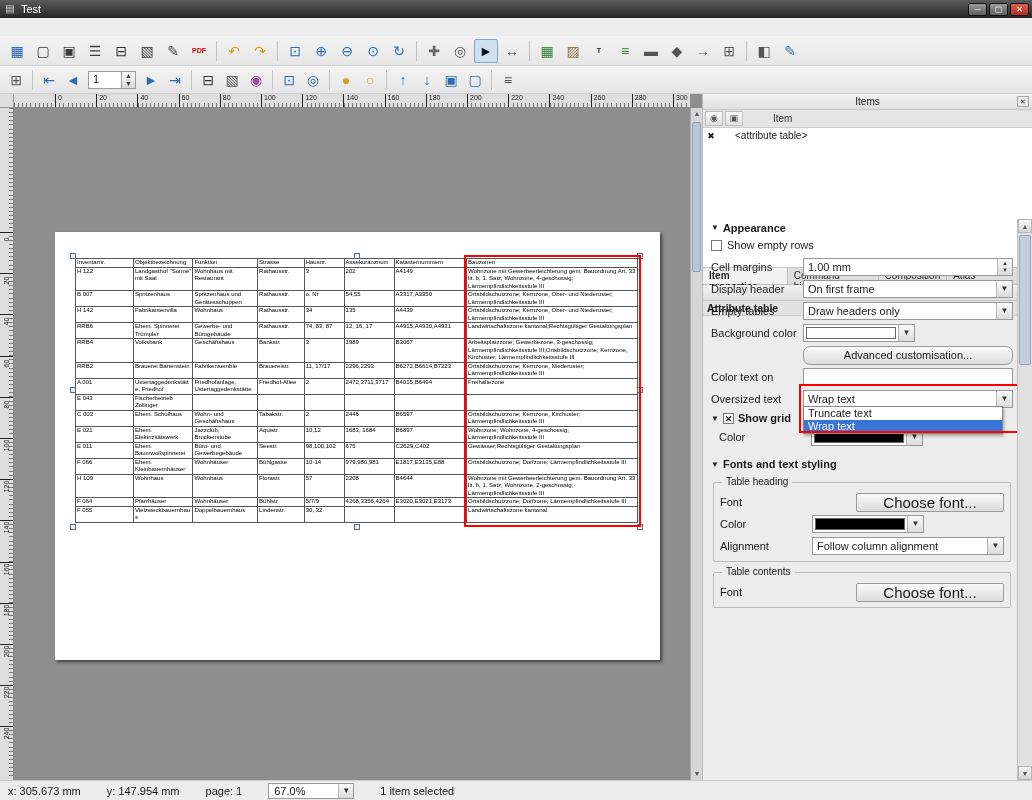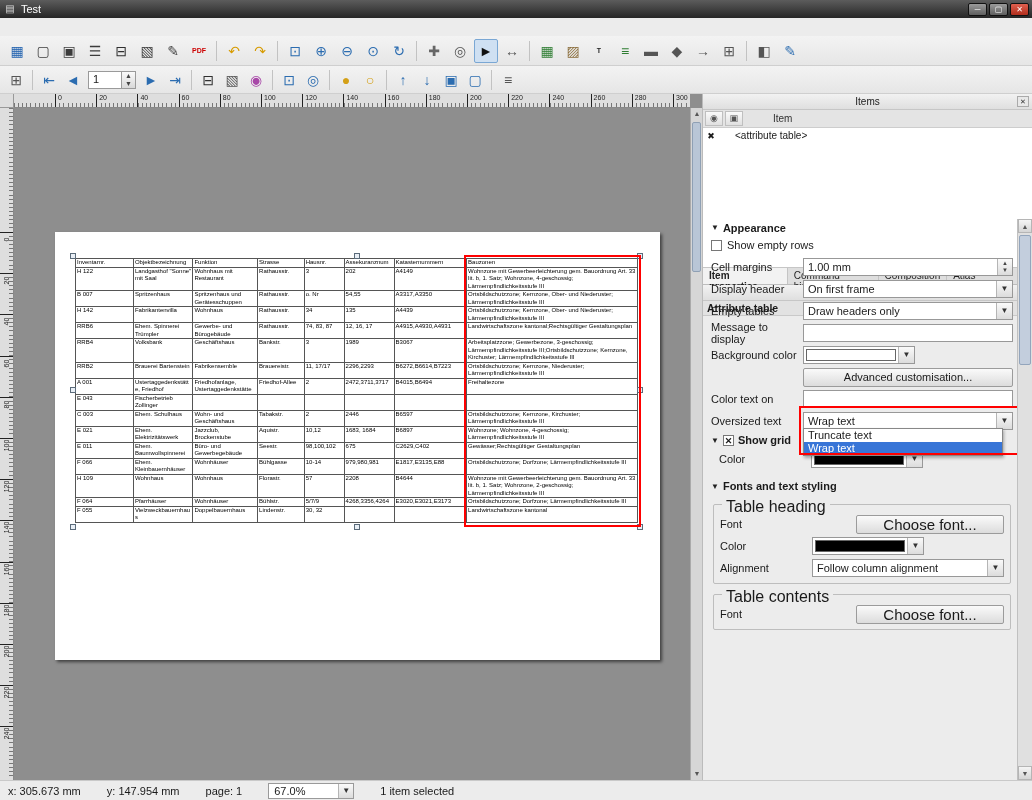--- a/index.html
+++ b/index.html
@@ -111,26 +111,26 @@
   .spin .sval{flex:1;padding:2px 4px;font-size:11px;}
   .sarr{width:15px;border-left:1px solid #b5b5b5;background:linear-gradient(#fafafa,#dcdcdc);
     display:flex;flex-direction:column;align-items:center;justify-content:center;font-size:6px;color:#444;line-height:7px;}
   .combo{flex:1;height:18px;background:#fff;border:1px solid #989898;display:flex;}
   .combo .cval{flex:1;padding:2px 4px;font-size:11px;white-space:nowrap;overflow:hidden;}
   .carr{width:16px;border-left:1px solid #b5b5b5;background:linear-gradient(#fafafa,#dcdcdc);
     text-align:center;font-size:8px;line-height:16px;color:#333;}
   .inputbox{flex:1;height:18px;background:#fff;border:1px solid #989898;}
   .colorbtn{height:18px;border:1px solid #989898;display:flex;width:112px;background:#fff;}
   .swatch{flex:1;margin:2px;border:1px solid #666;}
-  .btnwide{flex:1;height:19px;border:1px solid #9b9b9b;border-radius:2px;
+  .btnwide{flex:1;height:19px;border:1px solid #9b9b9b;border-radius:7px;
     background:linear-gradient(#fafafa,#dcdcdc);text-align:center;font-size:11px;line-height:17px;}
   .btnfont{width:148px;height:19px;border:1px solid #9b9b9b;border-radius:2px;
     background:linear-gradient(#fafafa,#dcdcdc);text-align:center;font-size:15px;line-height:17px;margin-left:auto;}
   .framebox{position:relative;border:1px solid #bdbdbd;border-radius:2px;margin:10px 2px 4px 2px;padding:8px 6px 4px 6px;}
-  .frame-title{position:absolute;top:-7px;left:8px;background:#ececec;padding:0 4px;font-size:16px;}
+  .frame-title{position:absolute;top:-7px;left:8px;background:#ececec;padding:0 4px;font-size:10px;}
   .spacer8{height:8px;}
 
   
   #oversized-row{z-index:20;}
   .red2{position:absolute;left:88px;top:-4px;width:222px;height:49px;border:2px solid #f00;
     z-index:30;pointer-events:none;}
   .dd-list{position:absolute;left:92px;top:18px;width:200px;background:#fff;border:1px solid #888;z-index:25;
     box-shadow:1px 2px 3px rgba(0,0,0,.3);}
   .dd-item{height:13px;font-size:11px;line-height:13px;padding:0 4px;white-space:nowrap;overflow:hidden;}
   .dd-item.sel{background:#3875d7;color:#fff;}
@@ -636,24 +636,20 @@
         </div>
 
         <div class="prow">
           <span class="plabel">Empty tables</span>
           <div class="combo">
             <span class="cval">Draw headers only</span>
             <span class="carr">▼</span>
           </div>
         </div>
 
-        <div class="prow">
-          <span class="plabel">Message to display</span>
-          <div class="inputbox"></div>
-        </div>
 
         <div class="prow">
           <span class="plabel">Background color</span>
           <div class="colorbtn">
             <span class="swatch" id="bgcolor-swatch" style="background: rgb(255, 255, 255);"></span>
             <span class="carr">▼</span>
           </div>
         </div>
 
         <div class="prow">

